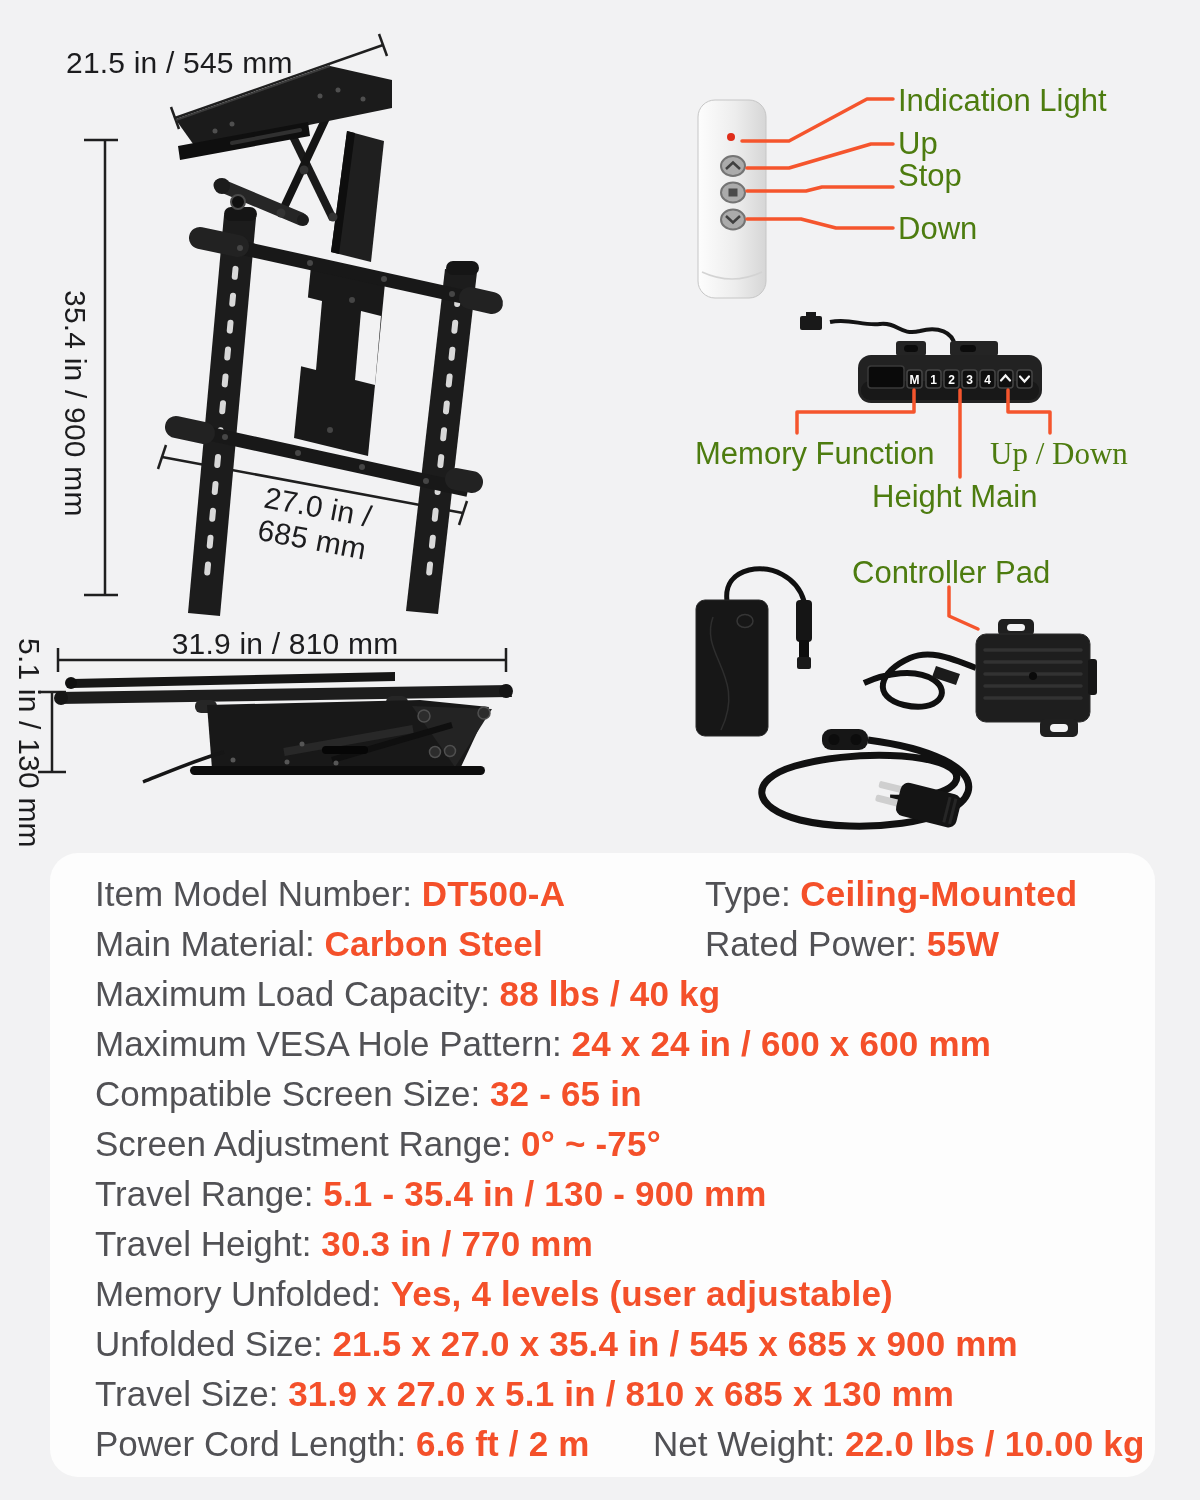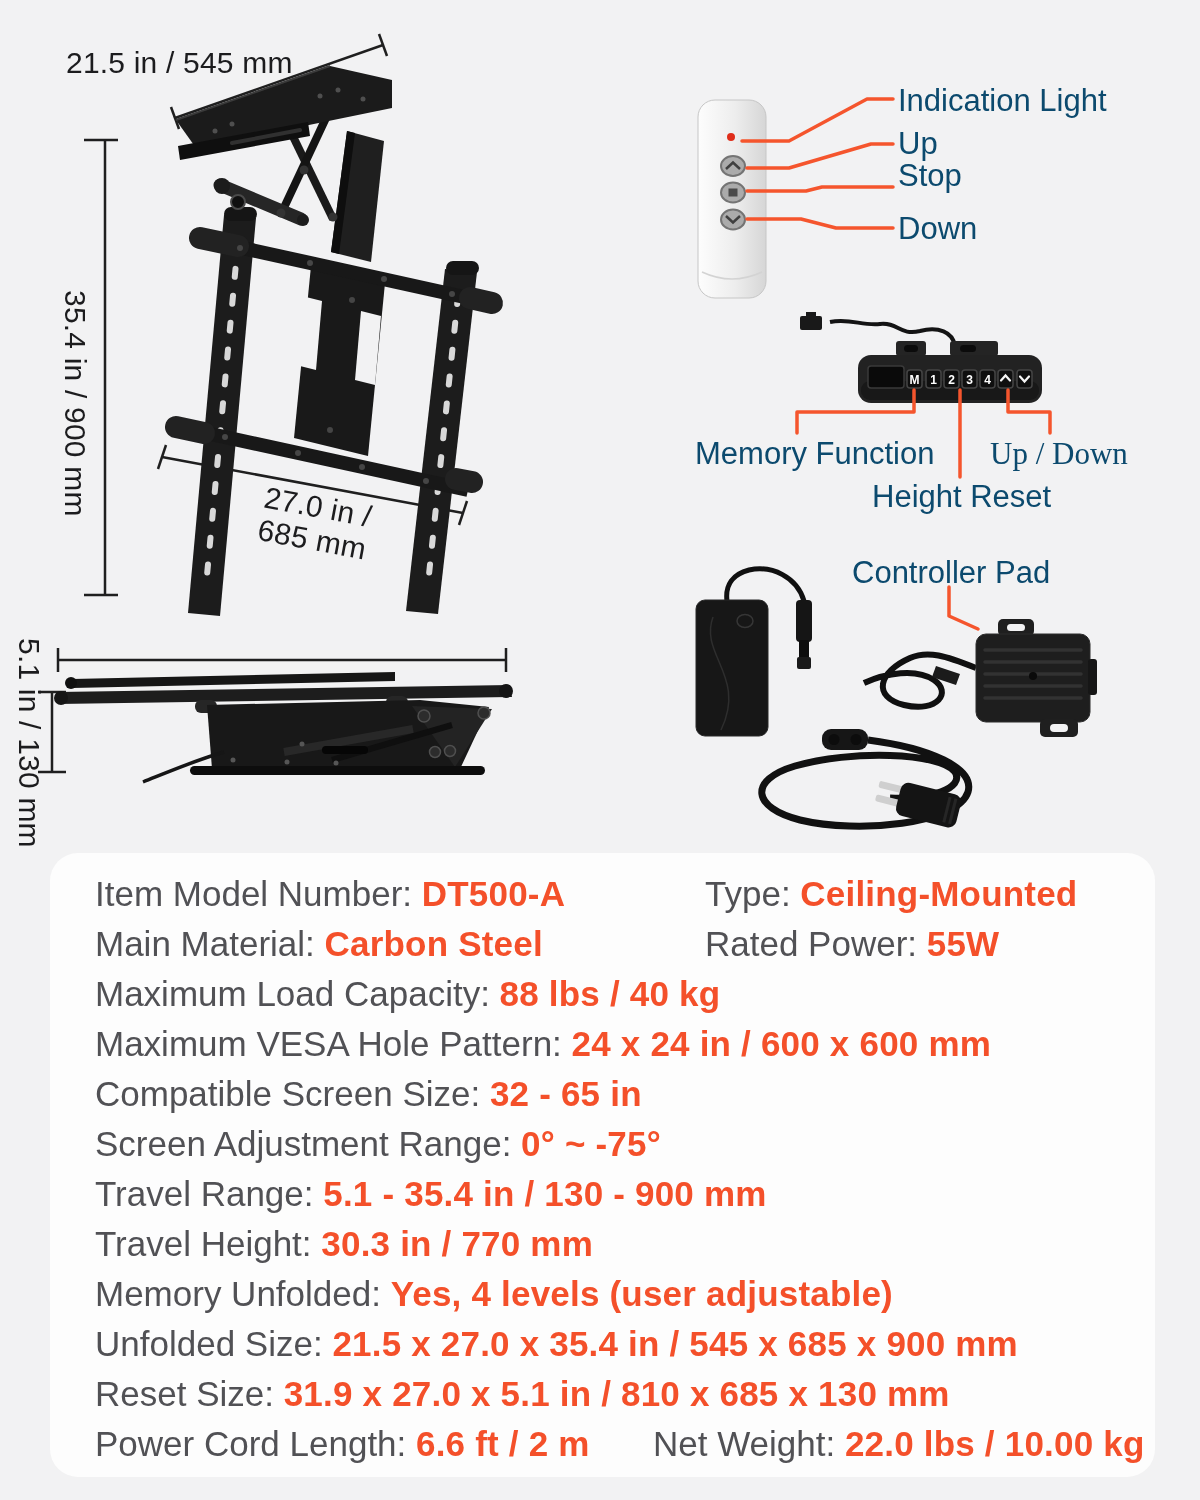--- a/index.html
+++ b/index.html
@@ -10,21 +10,21 @@
     -webkit-font-smoothing:antialiased;
   }
   .art{position:absolute;left:0;top:0;}
   .dim-label{
     position:absolute;color:#1c1c1e;font-size:30px;line-height:33px;
     white-space:nowrap;letter-spacing:0.2px;
   }
   .dim-label.rot{transform-origin:0 0;transform:rotate(90deg);}
   .dim-label.center{text-align:center;white-space:normal;}
   .callout-label{
-    position:absolute;color:#0c4a6e;font-size:31px;line-height:34px;white-space:nowrap;
+    position:absolute;color:#4d7c0f;font-size:31px;line-height:34px;white-space:nowrap;
   }
   .spec-panel{
     position:absolute;left:50px;top:853px;width:1105px;height:624px;
     background:#fdfdfd;border-radius:28px;box-sizing:border-box;
     padding:16px 20px 0 45px;
   }
   .spec-row{
     position:relative;height:50px;line-height:50px;font-size:35px;white-space:nowrap;
   }
   .spec-label{color:#515155;}
@@ -258,30 +258,31 @@
       <path d="M949 587 L949 616 L978 629"></path>
     </g>
   </svg>
 
   <div class="dim-label" style="left:66px;top:46px;">21.5 in / 545 mm</div>
   <div class="dim-label rot" style="left:92px;top:290px;">35.4 in / 900 mm</div>
   <div class="dim-label center" style="left:235px;top:490px;width:160px;transform:rotate(10.5deg);">
     <div>27.0 in /</div>
     <div>685 mm</div>
   </div>
+  <div class="dim-label center" style="left:160px;top:627px;width:250px;">31.9 in / 810 mm</div>
   <div class="dim-label rot" style="left:46px;top:638px;">5.1 in / 130 mm</div>
 
   <div class="callout-label" style="left:898px;top:84px;">Indication Light</div>
   <div class="callout-label" style="left:898px;top:127px;">Up</div>
   <div class="callout-label" style="left:898px;top:159px;">Stop</div>
   <div class="callout-label" style="left:898px;top:212px;">Down</div>
 
   <div class="callout-label" style="left:695px;top:437px;">Memory Function</div>
   <div class="callout-label" style="left:990px;top:437px;font-family:Liberation Serif, serif;">Up / Down</div>
-  <div class="callout-label" style="left:872px;top:480px;">Height Reset</div>
+  <div class="callout-label" style="left:872px;top:480px;">Height Main</div>
 
   <div class="callout-label" style="left:852px;top:556px;">Controller Pad</div>
 
   <div class="spec-panel">
 
     <div class="spec-row">
       <span class="spec-label">Item Model Number: </span><span class="spec-value">DT500-A</span>
       <span class="spec-col2 col2-a"><span class="spec-label">Type: </span><span class="spec-value">Ceiling-Mounted</span></span>
     </div>
 
@@ -316,21 +317,21 @@
 
     <div class="spec-row">
       <span class="spec-label">Memory Unfolded: </span><span class="spec-value">Yes, 4 levels (user adjustable)</span>
     </div>
 
     <div class="spec-row">
       <span class="spec-label">Unfolded Size: </span><span class="spec-value">21.5 x 27.0 x 35.4 in / 545 x 685 x 900 mm</span>
     </div>
 
     <div class="spec-row">
-      <span class="spec-label">Reset Size: </span><span class="spec-value">31.9 x 27.0 x 5.1 in / 810 x 685 x 130 mm</span>
+      <span class="spec-label">Travel Size: </span><span class="spec-value">31.9 x 27.0 x 5.1 in / 810 x 685 x 130 mm</span>
     </div>
 
     <div class="spec-row">
       <span class="spec-label">Power Cord Length: </span><span class="spec-value">6.6 ft / 2 m</span>
       <span class="spec-col2 col2-b"><span class="spec-label">Net Weight: </span><span class="spec-value">22.0 lbs / 10.00 kg</span></span>
     </div>
 
   </div>
 </div>
 

